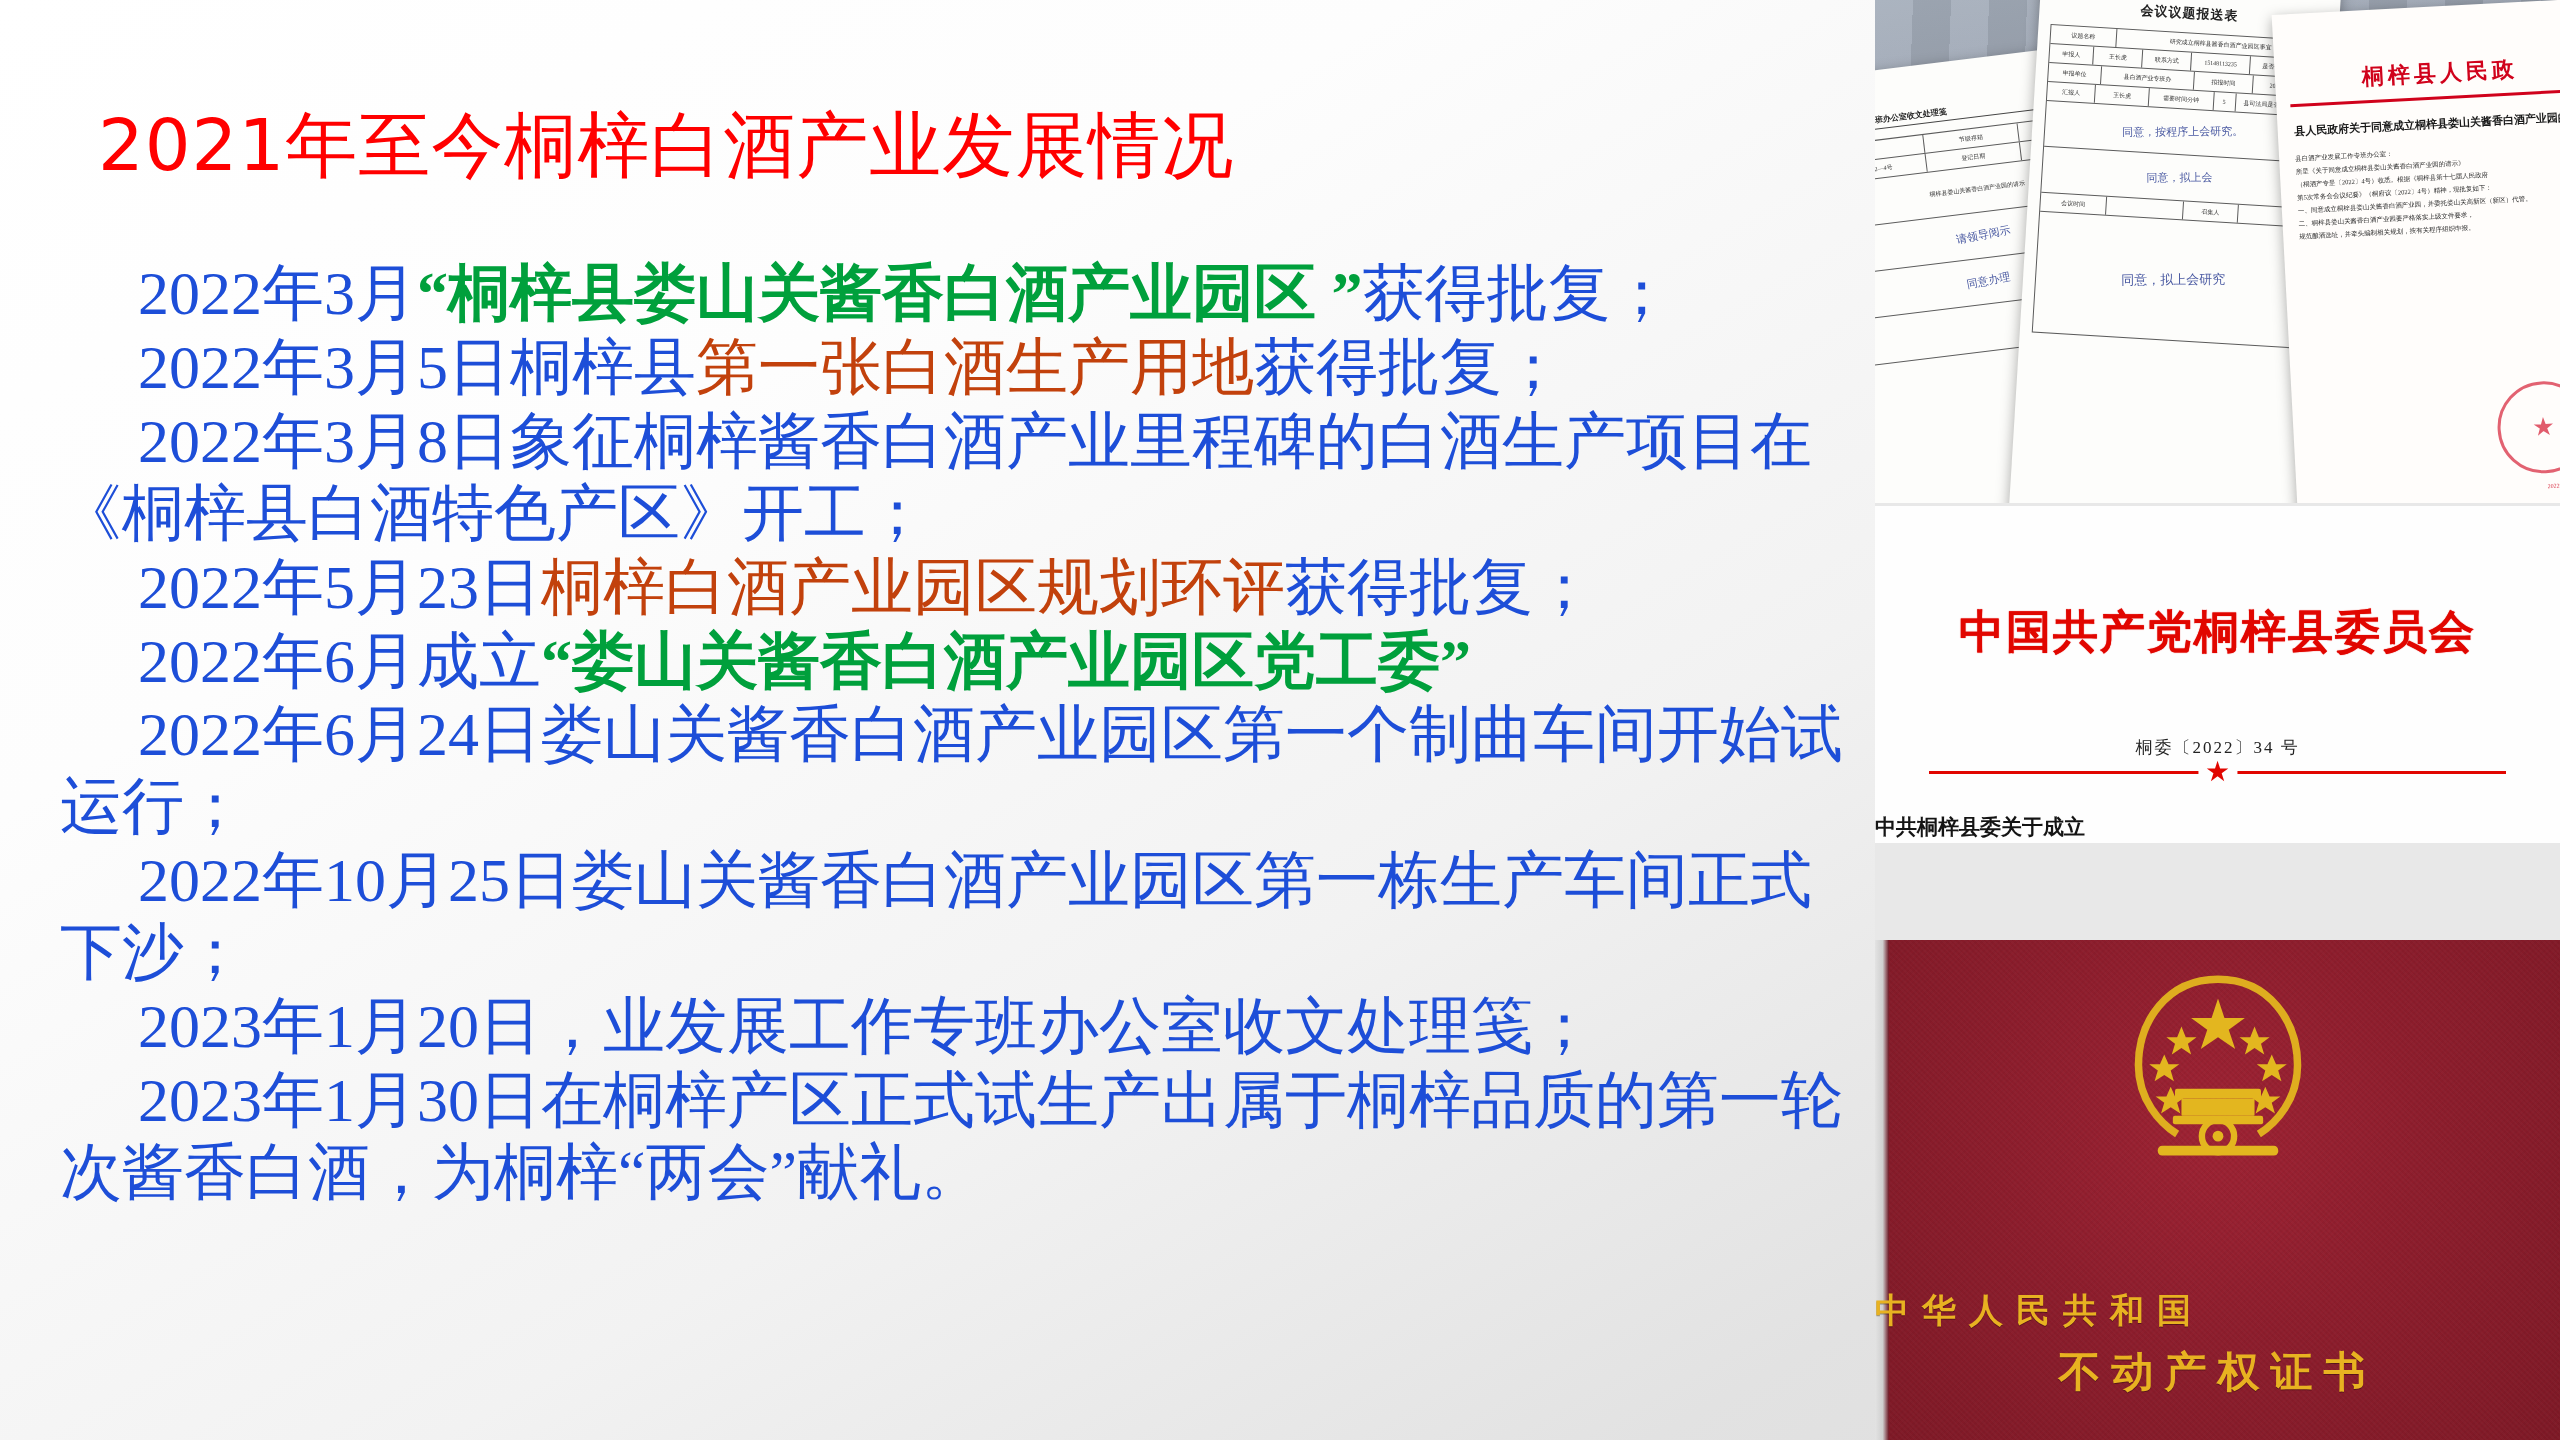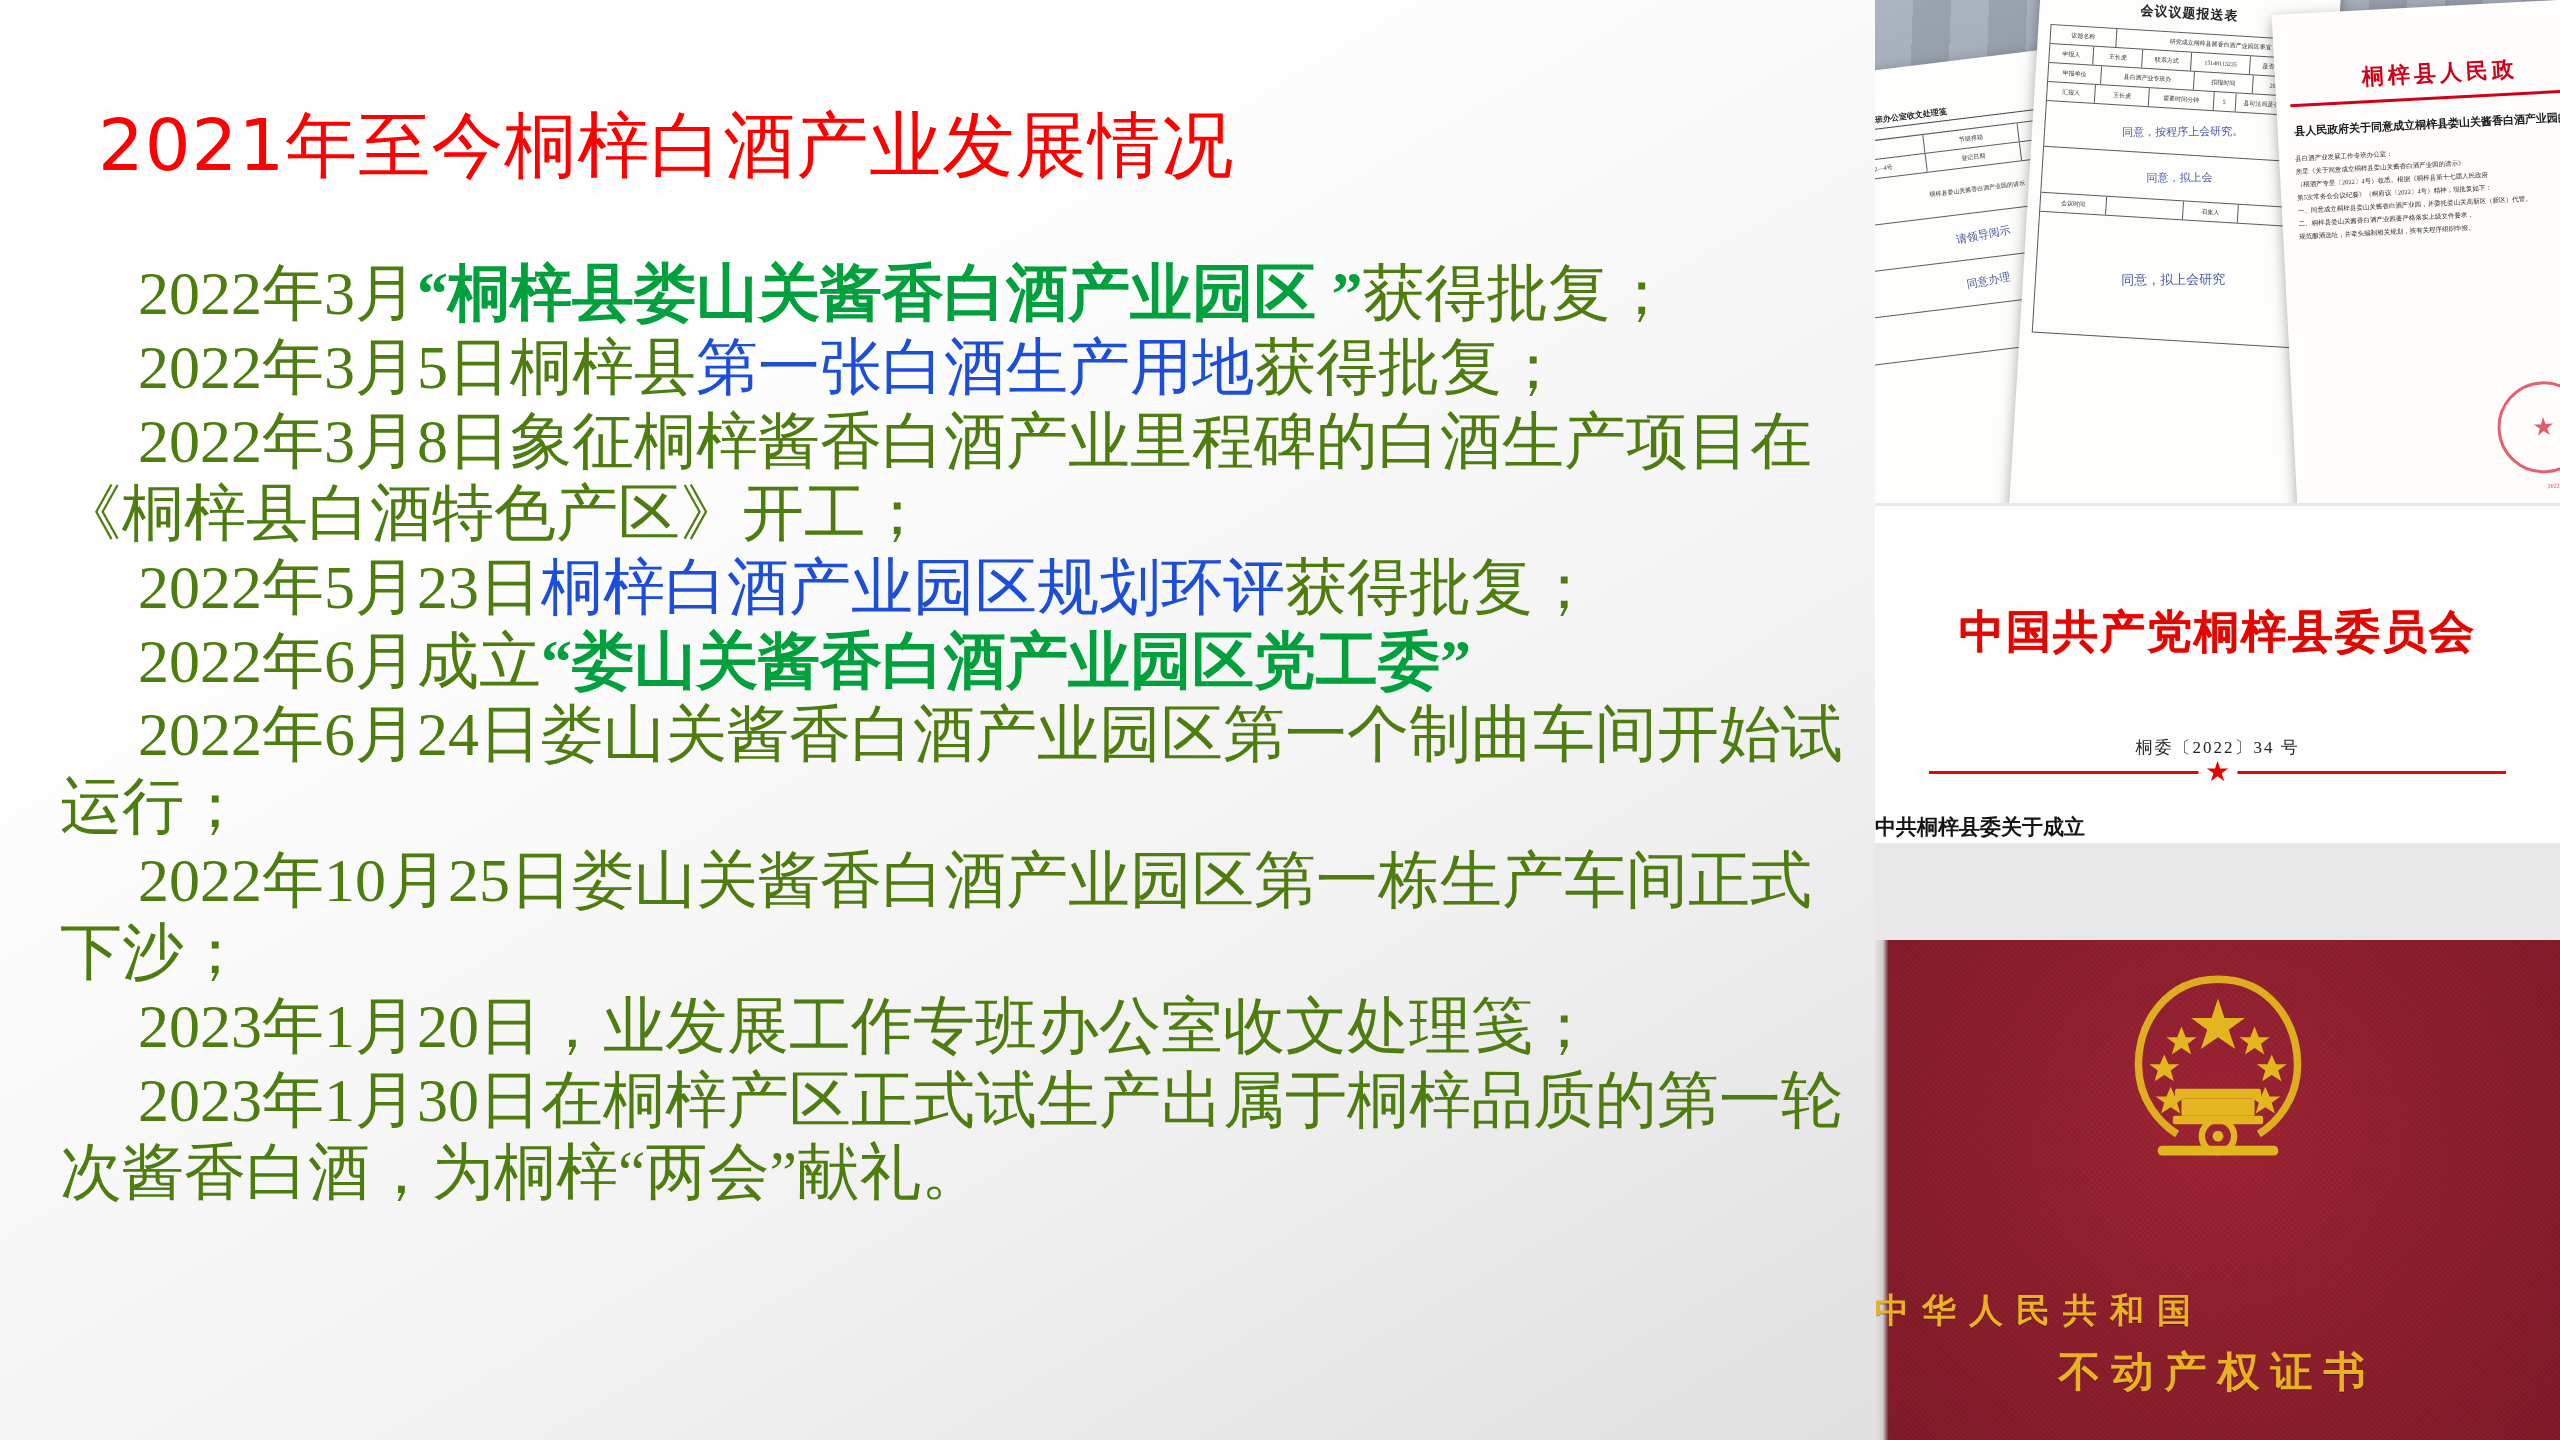--- a/index.html
+++ b/index.html
@@ -22,23 +22,23 @@
 
   .body-block { position:absolute; left:60px; top:258px; width:1790px; }
 
   .para {
     font-size:62px; line-height:1.16; color:#101010;
     text-indent:78px; white-space:normal;
     font-family:"Liberation Serif","DejaVu Serif",serif;
   }
   .para + .para { margin-top:2px; }
 
-  .green { color:#1d4ed8; }
+  .green { color:#c2410c; }
   .green-b { color:#00A03C; font-weight:bold;margin-top:25px; }
-  .blk { color:#4d7c0f; }
+  .blk { color:#1d4ed8; }
 
   
   .right-pane {
     position:absolute; left:1875px; top:0; width:685px; height:1440px;
     background:#e8e8e8; overflow:hidden;
   }
   .img-card { position:absolute; left:0; width:685px; overflow:hidden; }
 
   
   #photo-docs { top:0; height:503px; background:linear-gradient(160deg,#9aa4b4 0%,#8e98a8 40%,#7d8795 100%); }

